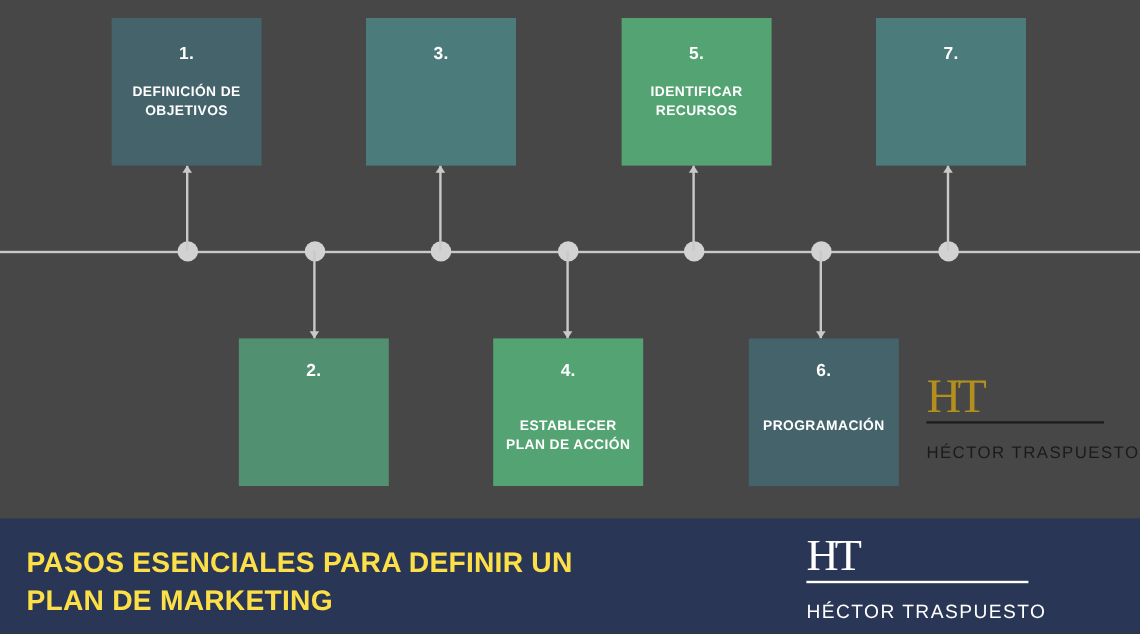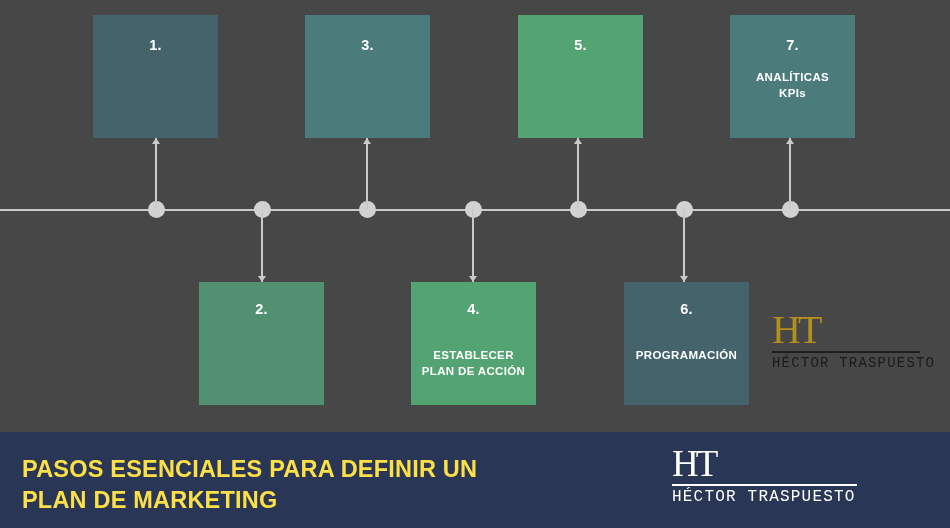--- a/index.html
+++ b/index.html
@@ -102,24 +102,24 @@
     line-height: 0.98;
     letter-spacing: -3px;
     font-weight: normal;
   }
   .brandmark .rule {
     height: 2px;
     width: 100%;
     margin-top: 2px;
   }
   .brandmark .wordmark {
-    font-family: Liberation Mono, monospace;
+    font-family: Liberation Sans, sans-serif;
     font-size: 15.5px;
     letter-spacing: 1.2px;
-    margin-top: 2px;
+    margin-top: 16px;
     white-space: nowrap;
   }
 
   #body-logo { left: 772px; top: 310px; width: 148px; }
   #body-logo .mono { color: #b38f1d; }
   #body-logo .rule { background: #1d1d1d; }
   #body-logo .wordmark { color: #1b1b1b; font-size: 14px; }
 
   
   .footer-bar {
@@ -174,43 +174,45 @@
       <div class="connector" style="left: 578px; background: rgb(201, 201, 201); top: 138px; height: 71px;"></div>
       <div class="arrowhead up" style="left: 578px; top: 138px;"></div>
       <div class="connector" style="left: 684px; background: rgb(201, 201, 201); top: 209px; height: 73px;"></div>
       <div class="arrowhead down" style="left: 684px; top: 276px;"></div>
       <div class="connector" style="left: 790px; background: rgb(201, 201, 201); top: 138px; height: 71px;"></div>
       <div class="arrowhead up" style="left: 790px; top: 138px;"></div>
     </div>
   <div id="steps">
       <div class="step-box top" style="left: 93px; top: 15px; background: rgb(69, 99, 107);">
         <div class="step-num">1.</div>
+        <div class="step-label">DEFINICIÓN DE
+OBJETIVOS</div>
       </div>
       <div class="step-box bottom" style="left: 199px; top: 282px; background: rgb(81, 145, 113);">
         <div class="step-num">2.</div>
       </div>
       <div class="step-box top" style="left: 305px; top: 15px; background: rgb(75, 124, 123);">
         <div class="step-num">3.</div>
       </div>
       <div class="step-box bottom" style="left: 411px; top: 282px; background: rgb(83, 164, 114);">
         <div class="step-num">4.</div>
         <div class="step-label">ESTABLECER
 PLAN DE ACCIÓN</div>
       </div>
       <div class="step-box top" style="left: 518px; top: 15px; background: rgb(83, 164, 114);">
         <div class="step-num">5.</div>
+        <div class="step-label">IDENTIFICAR
+RECURSOS</div>
       </div>
       <div class="step-box bottom" style="left: 624px; top: 282px; background: rgb(69, 99, 107);">
         <div class="step-num">6.</div>
         <div class="step-label">PROGRAMACIÓN</div>
       </div>
       <div class="step-box top" style="left: 730px; top: 15px; background: rgb(75, 124, 123);">
         <div class="step-num">7.</div>
-        <div class="step-label">ANALÍTICAS
-KPIs</div>
       </div>
     </div>
 
   <div class="brandmark" id="body-logo">
     <div class="mono">HT</div>
     <div class="rule"></div>
     <div class="wordmark">HÉCTOR TRASPUESTO</div>
   </div>
 
   <div class="footer-bar"></div>

